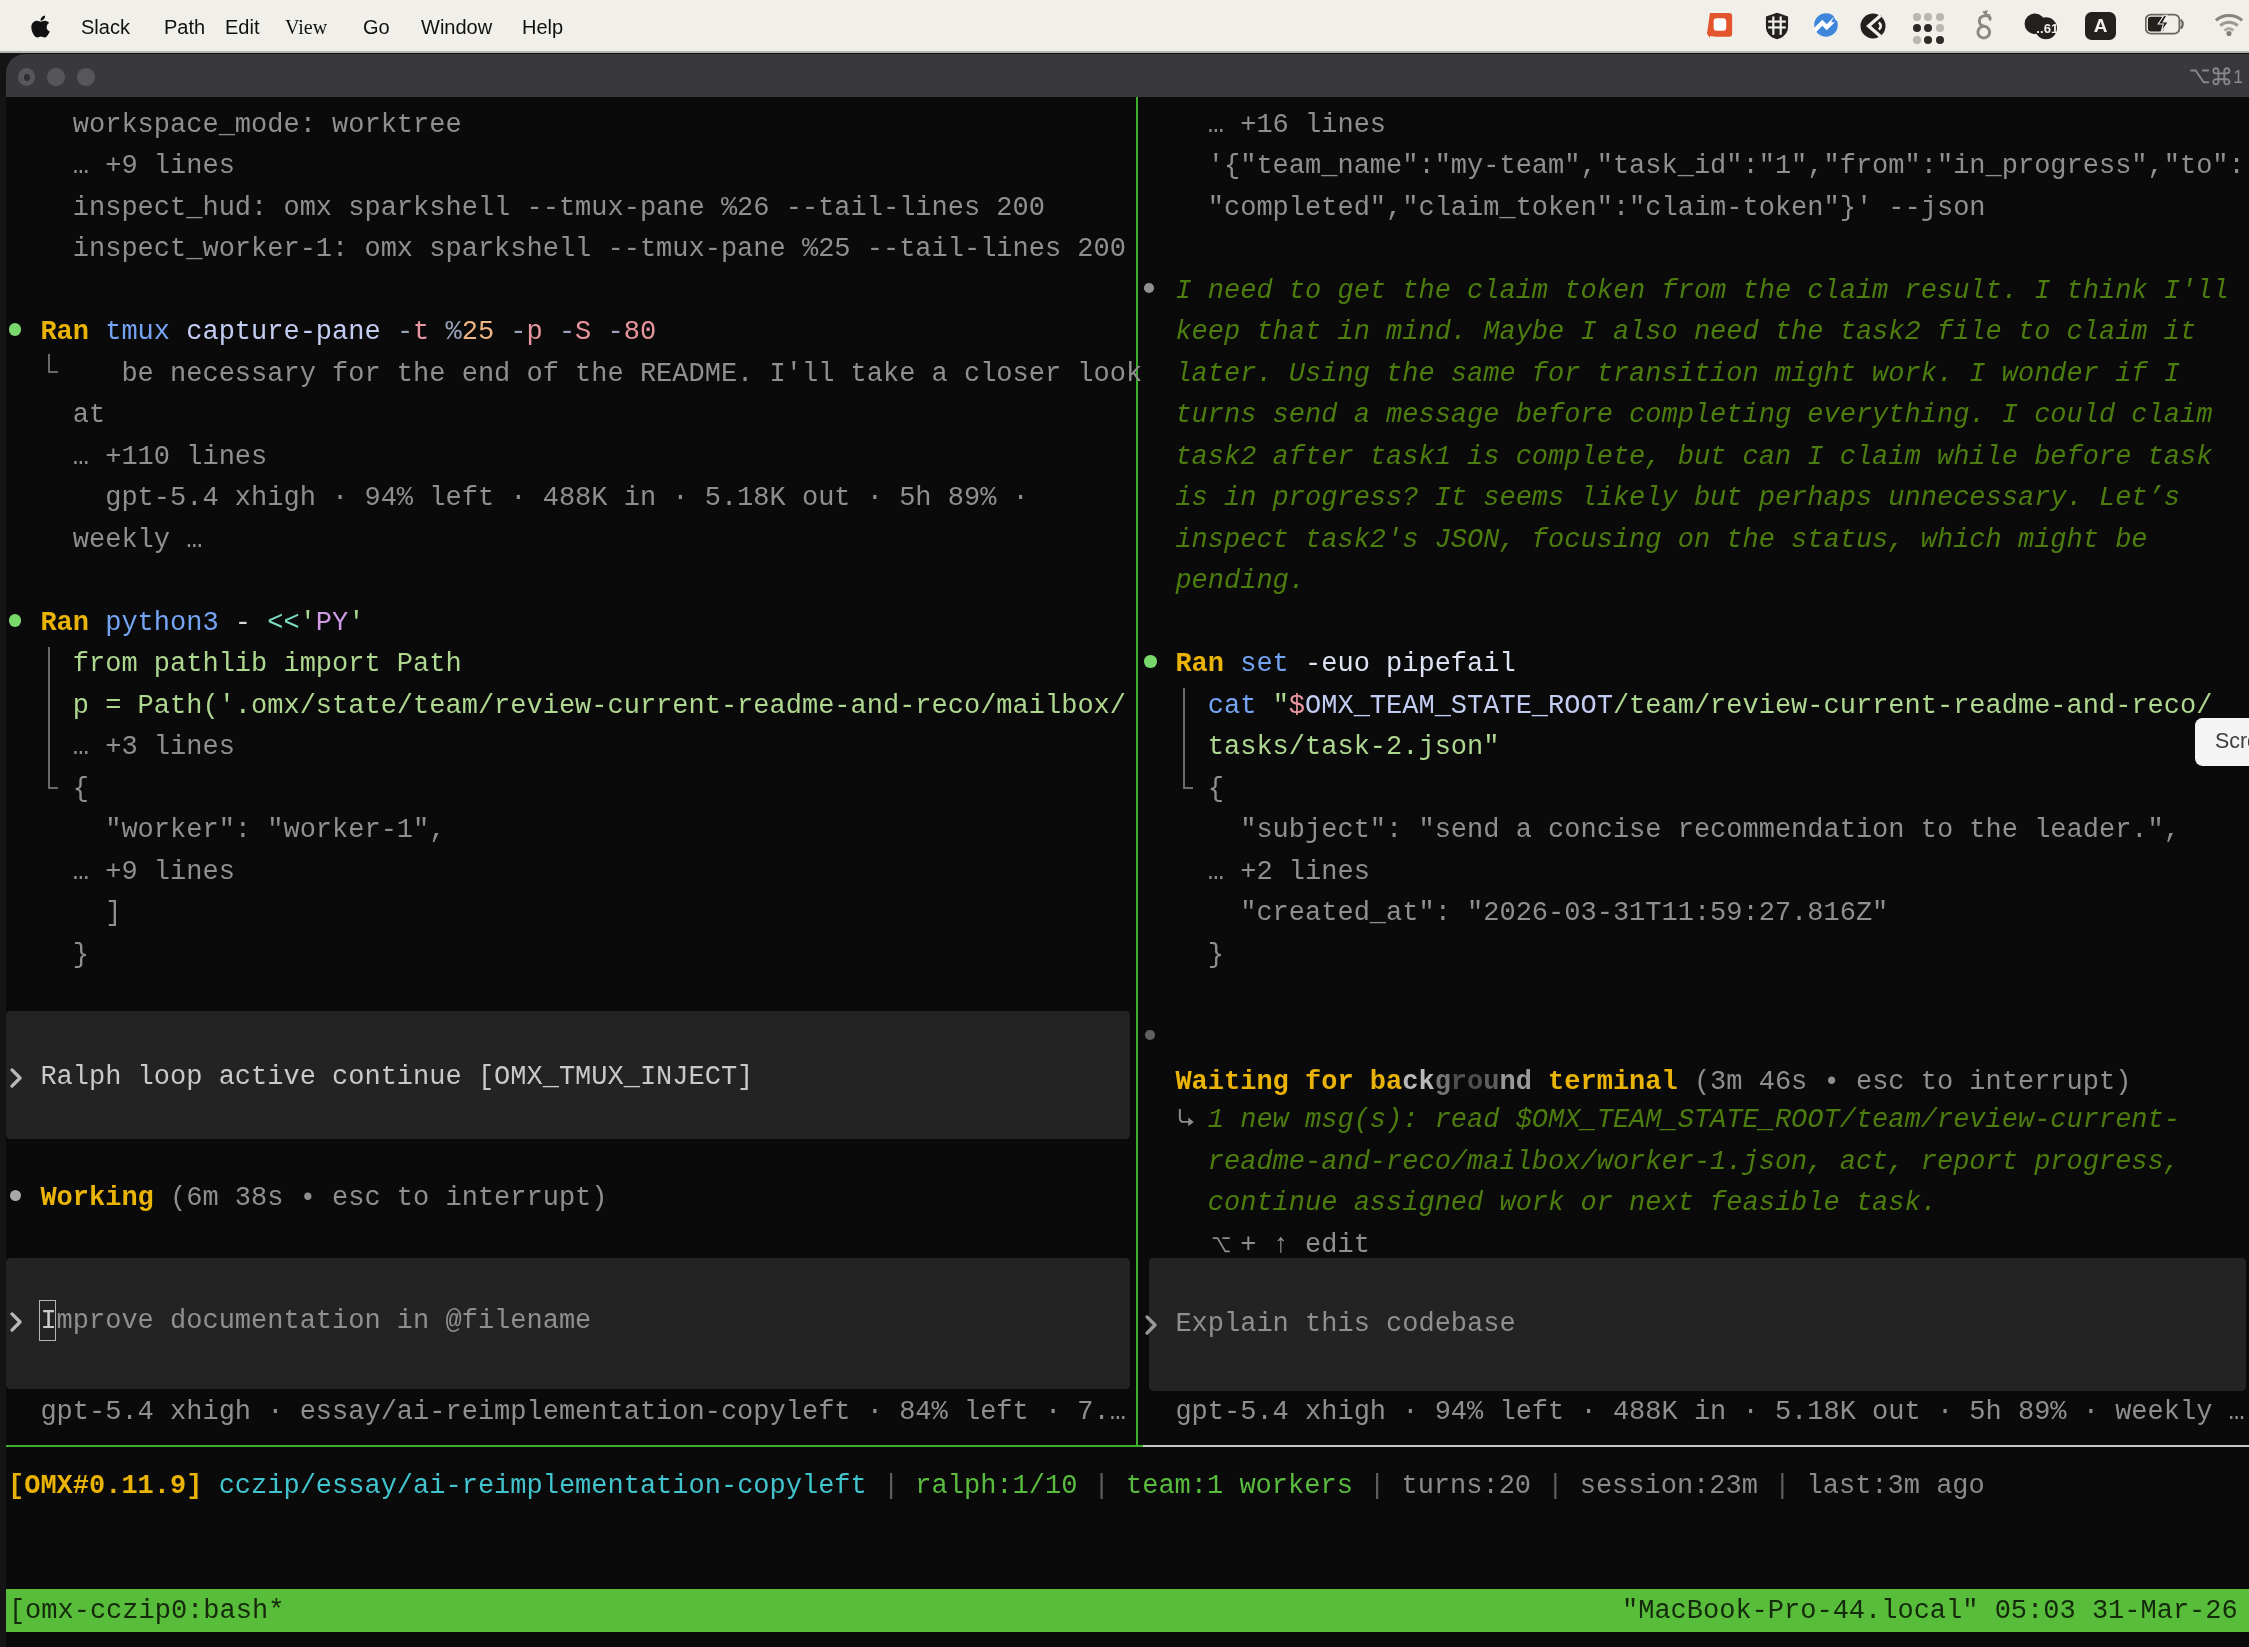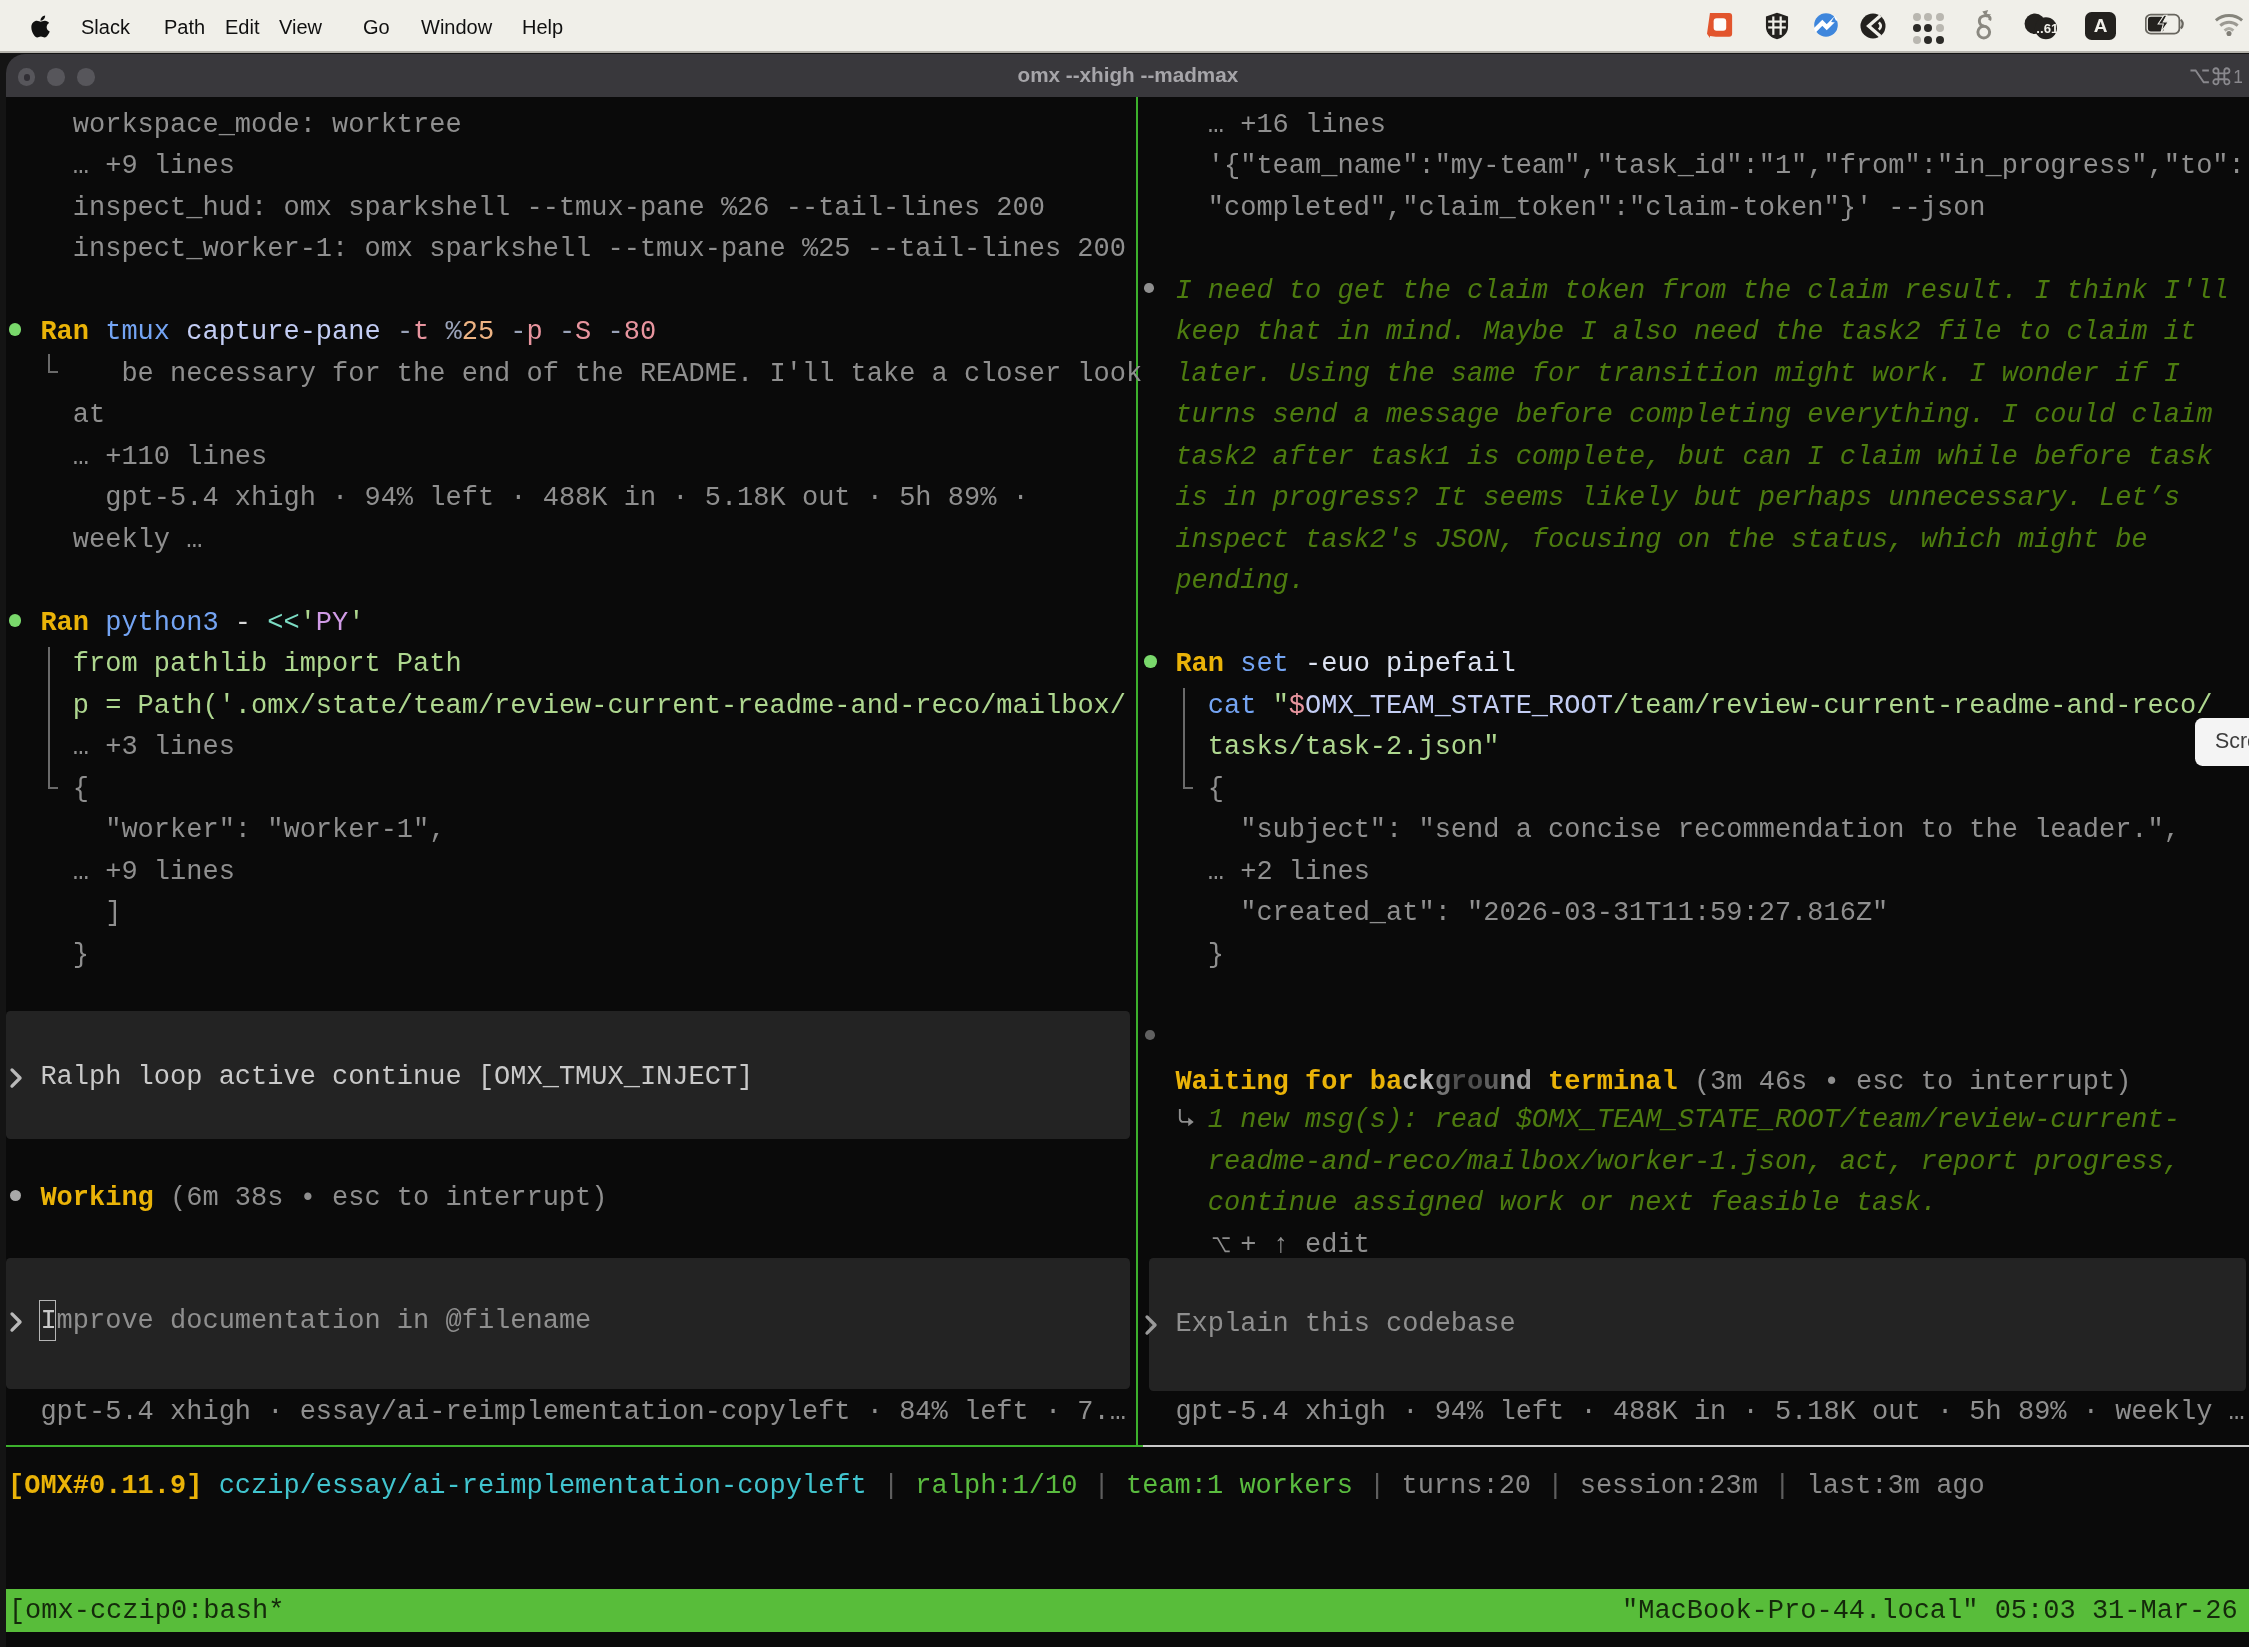--- a/index.html
+++ b/index.html
@@ -30,21 +30,21 @@
 </style></head><body>
 
 <div class="menubar"></div>
 <div class="mshadow"></div>
 <svg style="position:absolute;left:31px;top:14px" width="19" height="25" viewBox="0 0 384 512">
 <path fill="#111" d="M318.7 268.7c-.2-36.7 16.4-64.4 50-84.8-18.8-26.9-47.2-41.7-84.7-44.6-35.5-2.8-74.3 20.7-88.5 20.7-15 0-49.4-19.7-76.4-19.7C63.3 141.2 4 184.8 4 273.5q0 39.3 14.4 81.2c12.8 36.7 59 126.7 107.2 125.2 25.2-.6 43-17.9 75.8-17.9 31.8 0 48.3 17.9 76.4 17.9 48.6-.7 90.4-82.5 102.6-119.3-65.2-30.7-61.7-90-61.7-91.9zm-56.6-164.2c27.3-32.4 24.8-61.9 24-72.5-24.1 1.4-52 16.4-67.9 34.9-17.5 19.8-27.8 44.3-25.6 71.9 26.1 2 49.9-11.4 69.5-34.3z"></path>
 </svg>
 <div class="mitem" style="left:81px;font-weight:normal;">Slack</div>
 <div class="mitem" style="left:164px;">Path</div>
 <div class="mitem" style="left:225px;">Edit</div>
-<div class="mitem" style="left:279px;">View</div>
+<div class="mitem" style="left:285px;font-family:Liberation Serif, serif;">View</div>
 <div class="mitem" style="left:363px;">Go</div>
 <div class="mitem" style="left:421px;">Window</div>
 <div class="mitem" style="left:522px;">Help</div>
 <svg style="position:absolute;left:1707px;top:12.5px" width="26.6" height="26.6" viewBox="0 0 36 36">
 <path d="M4 0 h26 a4 4 0 0 1 4 4 v24 a4 4 0 0 1 -4 4 h-18 l-8 -1 l0 3 l-4 -6 z" fill="#e2552d"></path>
 <rect x="9" y="7" width="17" height="17" rx="4" fill="#fdfdfb"></rect>
   </svg>
 <svg style="position:absolute;left:1763px;top:11.8px" width="28" height="28" viewBox="0 0 38 38">
 <path d="M19 1 L34 6 V20 C34 29 27 35 19 37 C11 35 4 29 4 20 V6 Z" fill="#23211e"></path>
 <g stroke="#f0efe9" stroke-width="3">
@@ -106,21 +106,20 @@
 <path d="M16 24 C20 20 24 20 28 24" opacity="0.6"></path>
 </g>
     <circle cx="22" cy="28" r="3.5" fill="#807e76"></circle>
   </svg>
 <div class="win">
 <div class="titlebar"></div>
 <div class="tl" style="left:11.8px;"></div>
 <div class="tl" style="left:41px;"></div>
 <div class="tl" style="left:71px;"></div>
 <div style="position:absolute;left:17.7px;top:20px;width:6.6px;height:6.6px;border-radius:50%;background:#312f35;"></div>
-<div class="title">omx --xhigh --madmax</div>
 <svg style="position:absolute;left:2183px;top:11.8px" width="53px" height="20.7" viewBox="0 0 72 28">
 <g stroke="#89888d" stroke-width="2.5" fill="none">
 <path d="M2 6 h7 l11 16 h7 M18 6 h9"></path>
 <path d="M40 10 h8 v8 h-8 z M40 10 h-3 a3.5 3.5 0 1 1 3 -3 z M48 10 h3 a3.5 3.5 0 1 0 -3 -3 z M40 18 h-3 a3.5 3.5 0 1 0 3 3 z M48 18 h3 a3.5 3.5 0 1 1 -3 3 z"></path>
 </g>
 <text x="60" y="23" font-family="Liberation Sans" font-size="24" fill="#89888d">1</text>
     </svg>
 </div>
 <div style="position:absolute;left:1136px;top:97px;width:2.2px;height:1349px;background:#3cb02c;"></div>
 <div style="position:absolute;left:5.9px;top:1445px;width:1137px;height:2.2px;background:#3cb02c;"></div>

